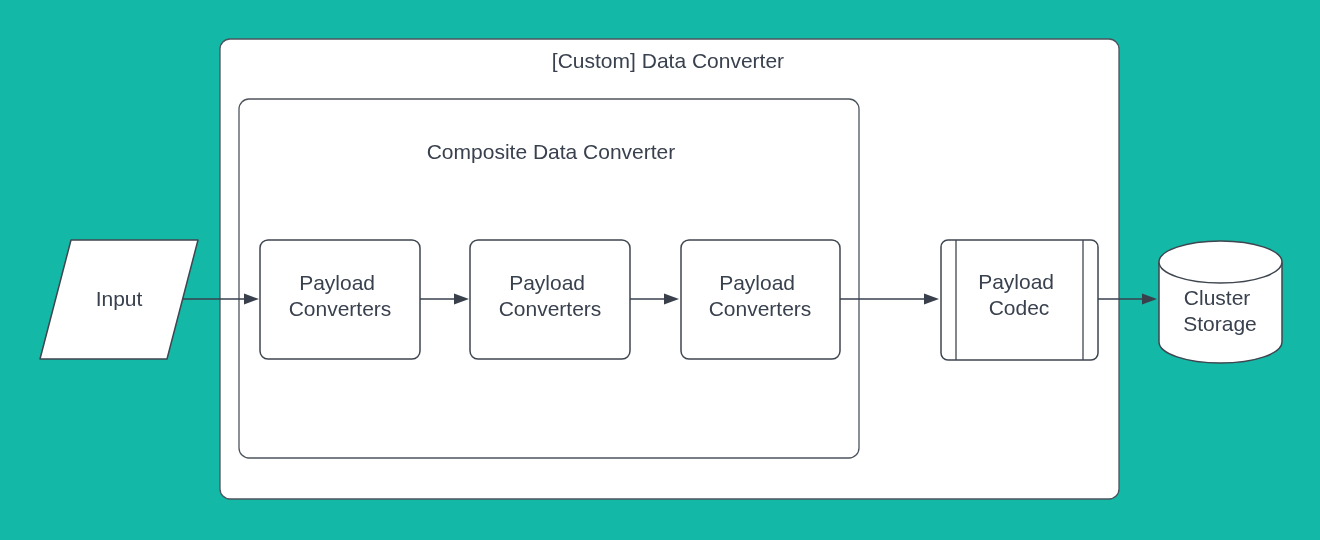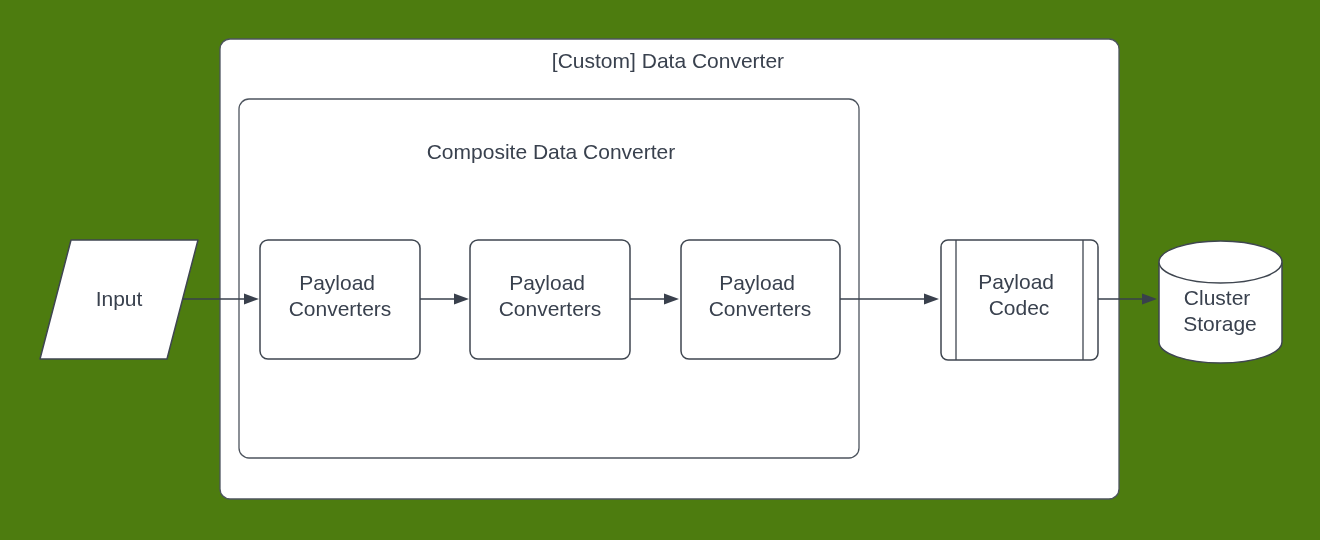--- a/index.html
+++ b/index.html
@@ -7,21 +7,21 @@
     padding: 0;
     background: #ffffff;
     width: 1320px;
     height: 540px;
     overflow: hidden;
   }
   .canvas {
     position: relative;
     width: 1320px;
     height: 540px;
-    background: #4d7c0f;
+    background: #14b8a6;
   }
   svg {
     display: block;
     font-family: "Liberation Sans", "DejaVu Sans", sans-serif;
   }
   .container-box {
     fill: #ffffff;
     stroke: #4d545e;
     stroke-width: 1.3;
   }

